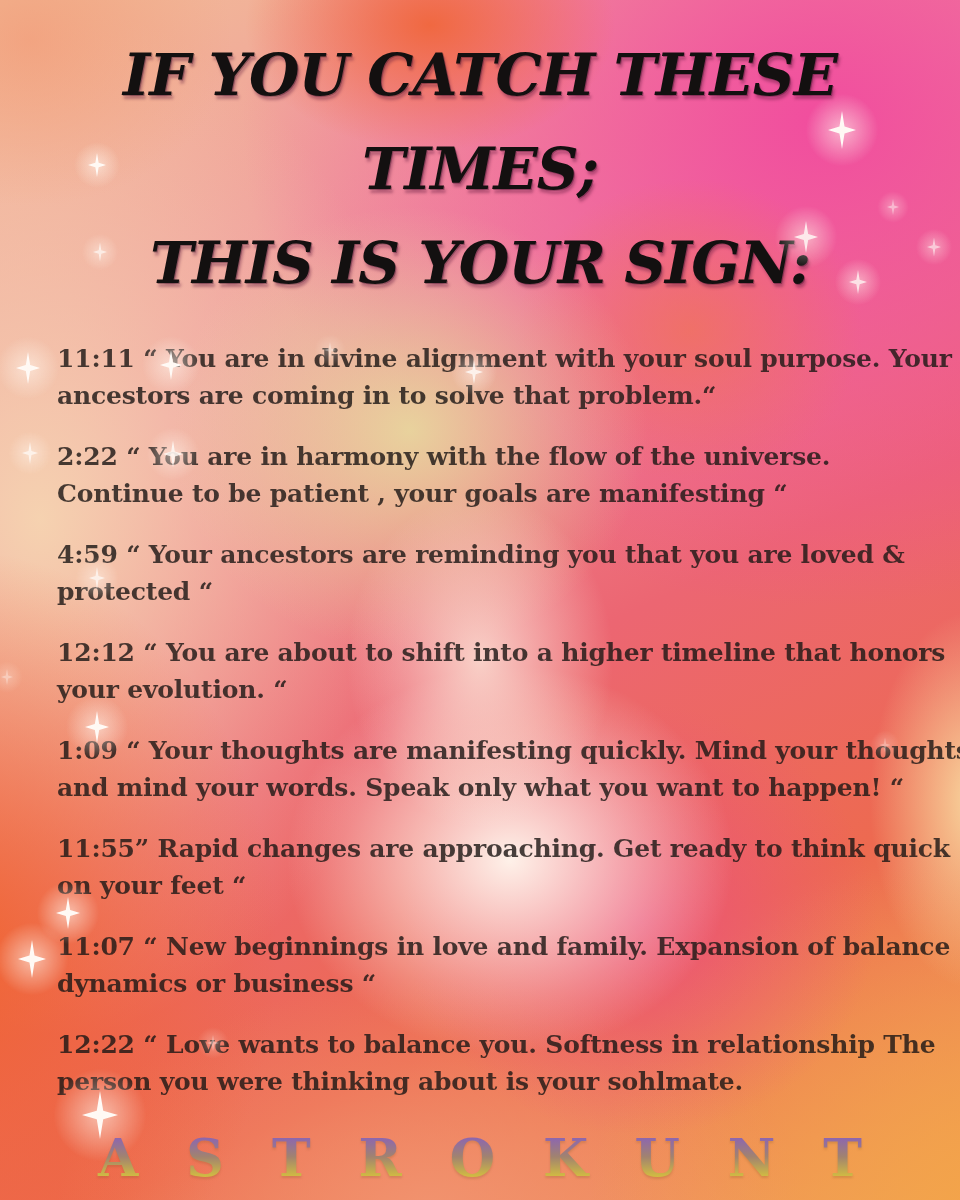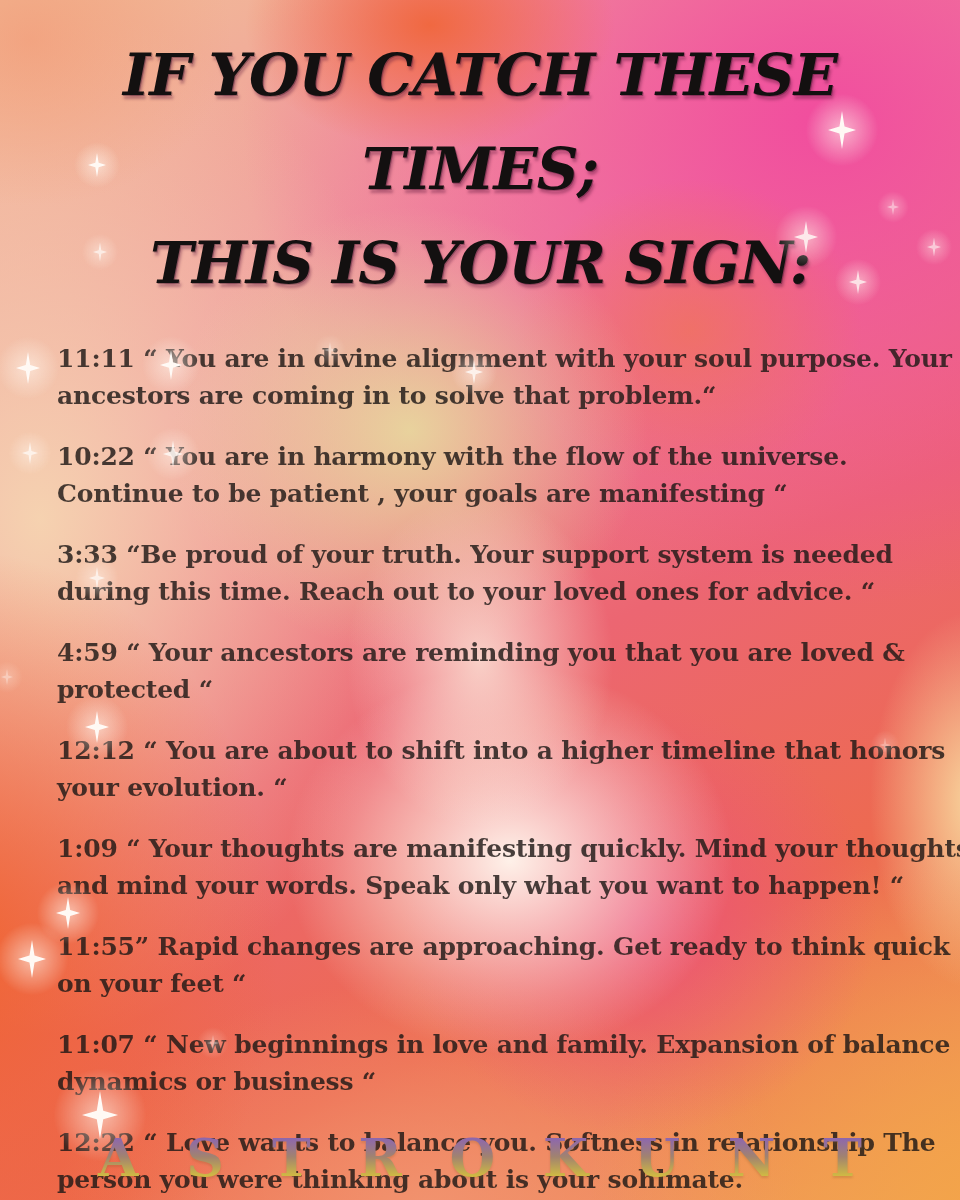--- a/index.html
+++ b/index.html
@@ -92,24 +92,22 @@
   <i class="sp" style="left:885px;top:745px;width:11px;height:15px;opacity:.45"></i>
 
   <h1 class="title">
     <span class="tline">IF YOU CATCH THESE TIMES;</span>
     <span class="tline">THIS IS YOUR SIGN:</span>
   </h1>
 
   <div class="entries">
     <p class="entry"><span class="time">11:11</span><span class="quote"> “ You are in divine alignment with your soul purpose. Your
 ancestors are coming in to solve that problem.“</span></p>
-    <p class="entry"><span class="time">10:22</span><span class="quote"> “ You are in harmony with the flow of the universe.
+    <p class="entry"><span class="time">2:22</span><span class="quote"> “ You are in harmony with the flow of the universe.
 Continue to be patient , your goals are manifesting “</span></p>
-    <p class="entry"><span class="time">3:33</span><span class="quote"> “Be proud of your truth. Your support system is needed
-during this time. Reach out to your loved ones for advice. “</span></p>
     <p class="entry"><span class="time">4:59</span><span class="quote"> “ Your ancestors are reminding you that you are loved &amp;
 protected “</span></p>
     <p class="entry"><span class="time">12:12</span><span class="quote"> “ You are about to shift into a higher timeline that honors
 your evolution. “</span></p>
     <p class="entry"><span class="time">1:09</span><span class="quote"> “ Your thoughts are manifesting quickly. Mind your thoughts
 and mind your words. Speak only what you want to happen! “</span></p>
     <p class="entry"><span class="time">11:55</span><span class="quote">” Rapid changes are approaching. Get ready to think quick
 on your feet “</span></p>
     <p class="entry"><span class="time">11:07</span><span class="quote"> “ New beginnings in love and family. Expansion of balance
 dynamics or business “</span></p>

